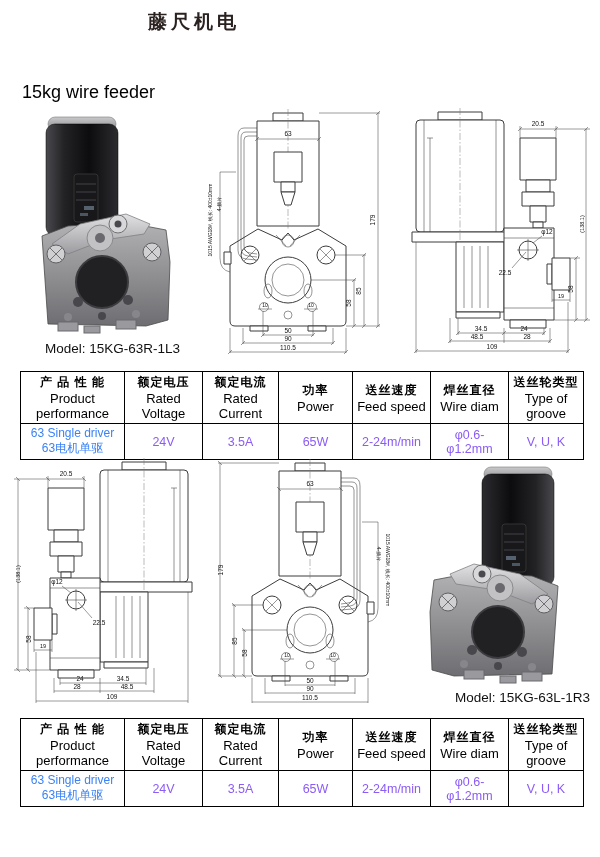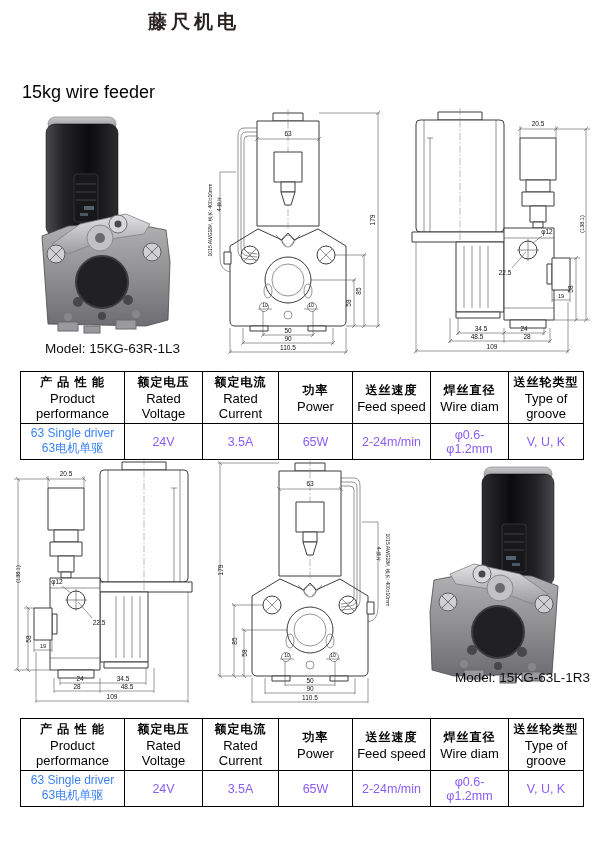--- a/index.html
+++ b/index.html
@@ -549,21 +549,21 @@
       <circle cx="100" cy="188" r="5" fill="#48484c"></circle>
       <circle cx="74" cy="204" r="4" fill="#48484c"></circle>
       <circle cx="40" cy="205" r="4" fill="#87878b"></circle>
       <circle cx="108" cy="202" r="4" fill="#87878b"></circle>
       <rect x="30" y="210" width="20" height="9" fill="#9a9a9e" stroke="#6a6a6e"></rect>
       <rect x="88" y="208" width="20" height="9" fill="#9a9a9e" stroke="#6a6a6e"></rect>
       <rect x="56" y="214" width="16" height="7" fill="#9a9a9e" stroke="#6a6a6e"></rect>
     </g>
   </svg>
 
-  <div class="model-caption abs" style="left:420px;top:670px;width:170px">Model: 15KG-63L-1R3</div>
+  <div class="model-caption abs" style="left:420px;top:690px;width:170px">Model: 15KG-63L-1R3</div>
 
   <table class="spec" style="top:718px">
     <colgroup>
         <col style="width:104px">
         <col style="width:78px">
         <col style="width:76px">
         <col style="width:74px">
         <col style="width:78px">
         <col style="width:78px">
         <col style="width:75px">

